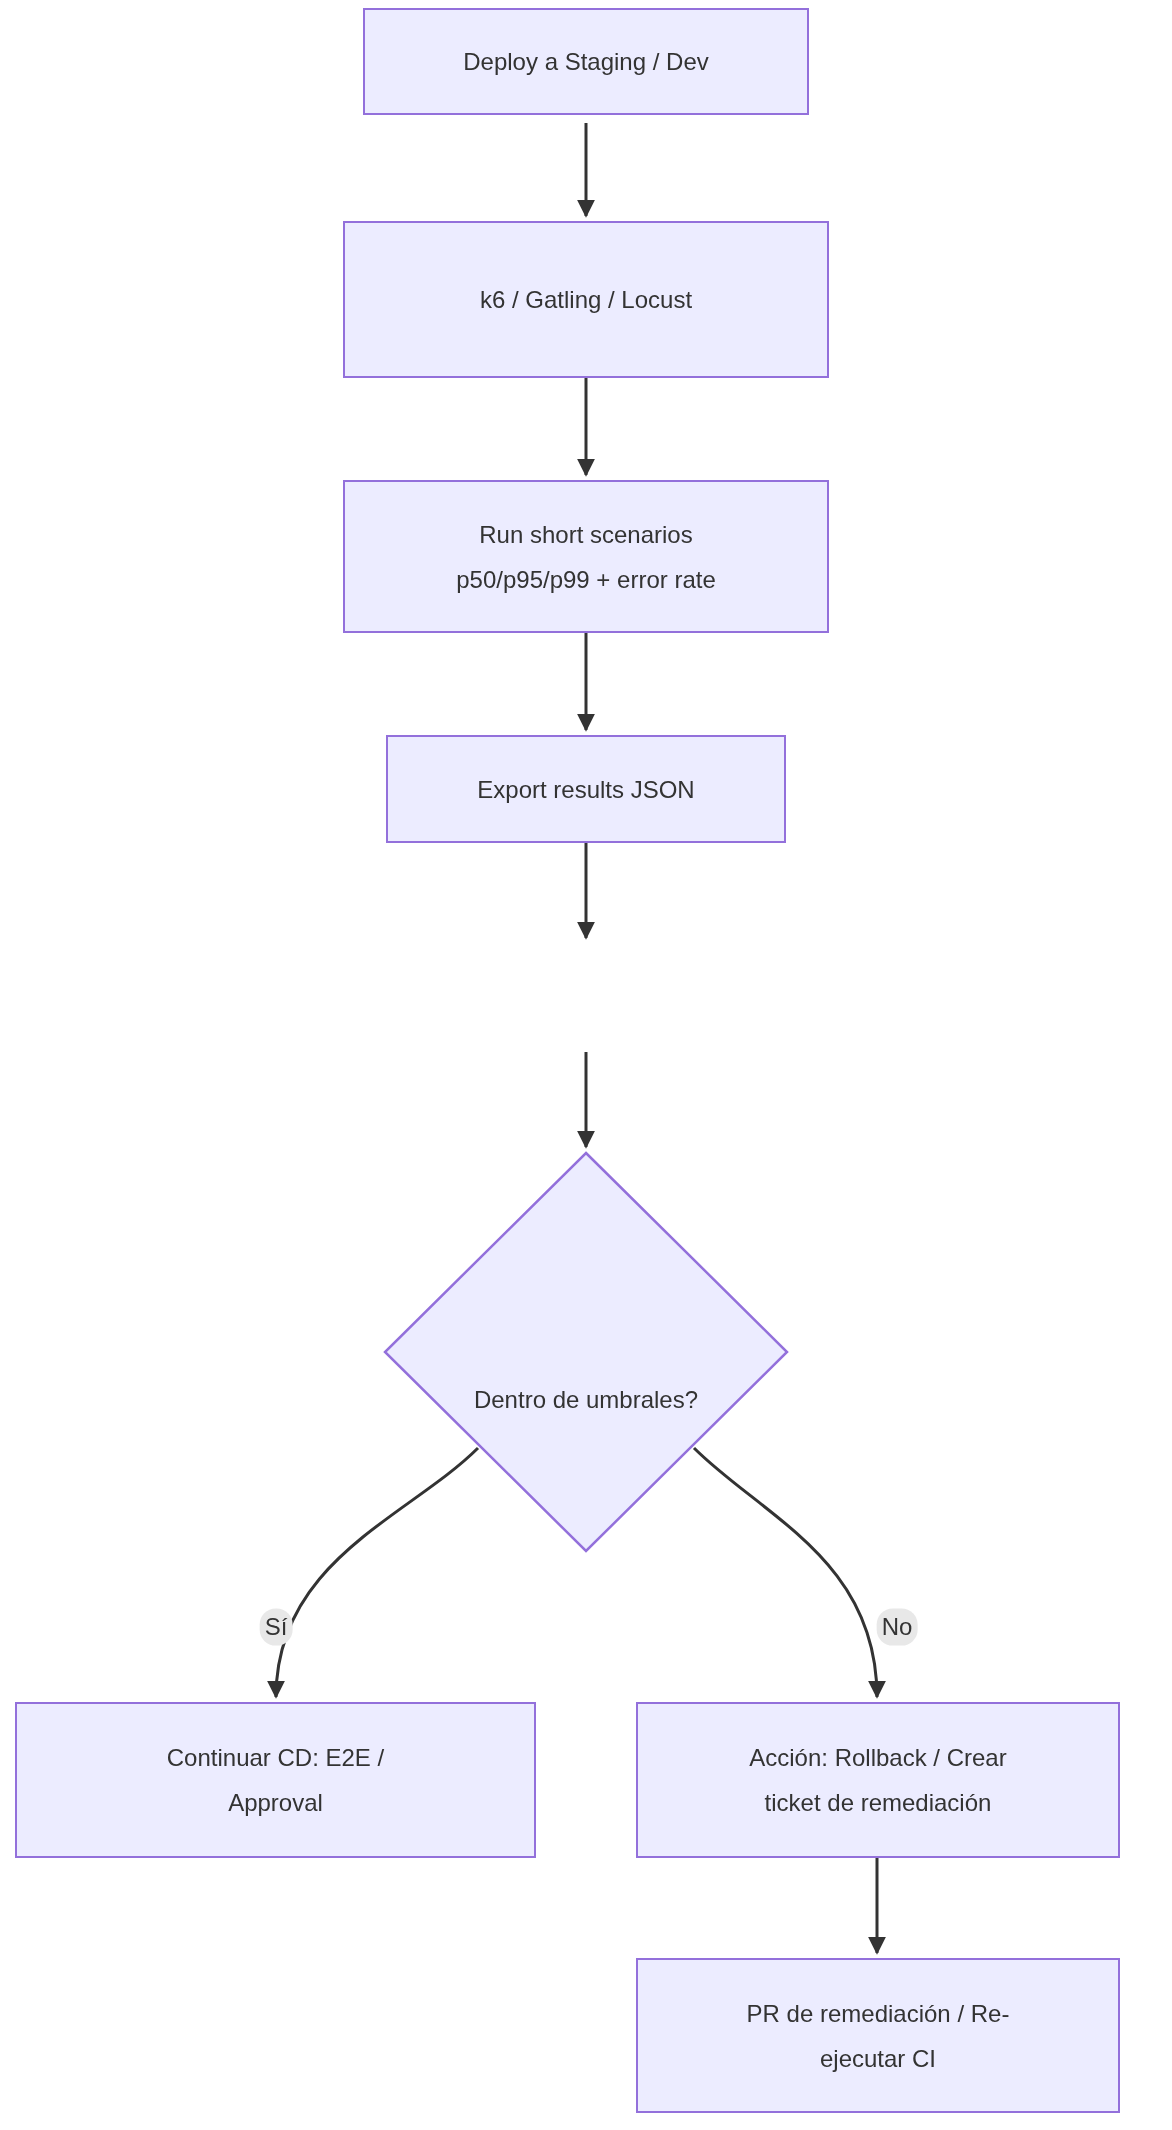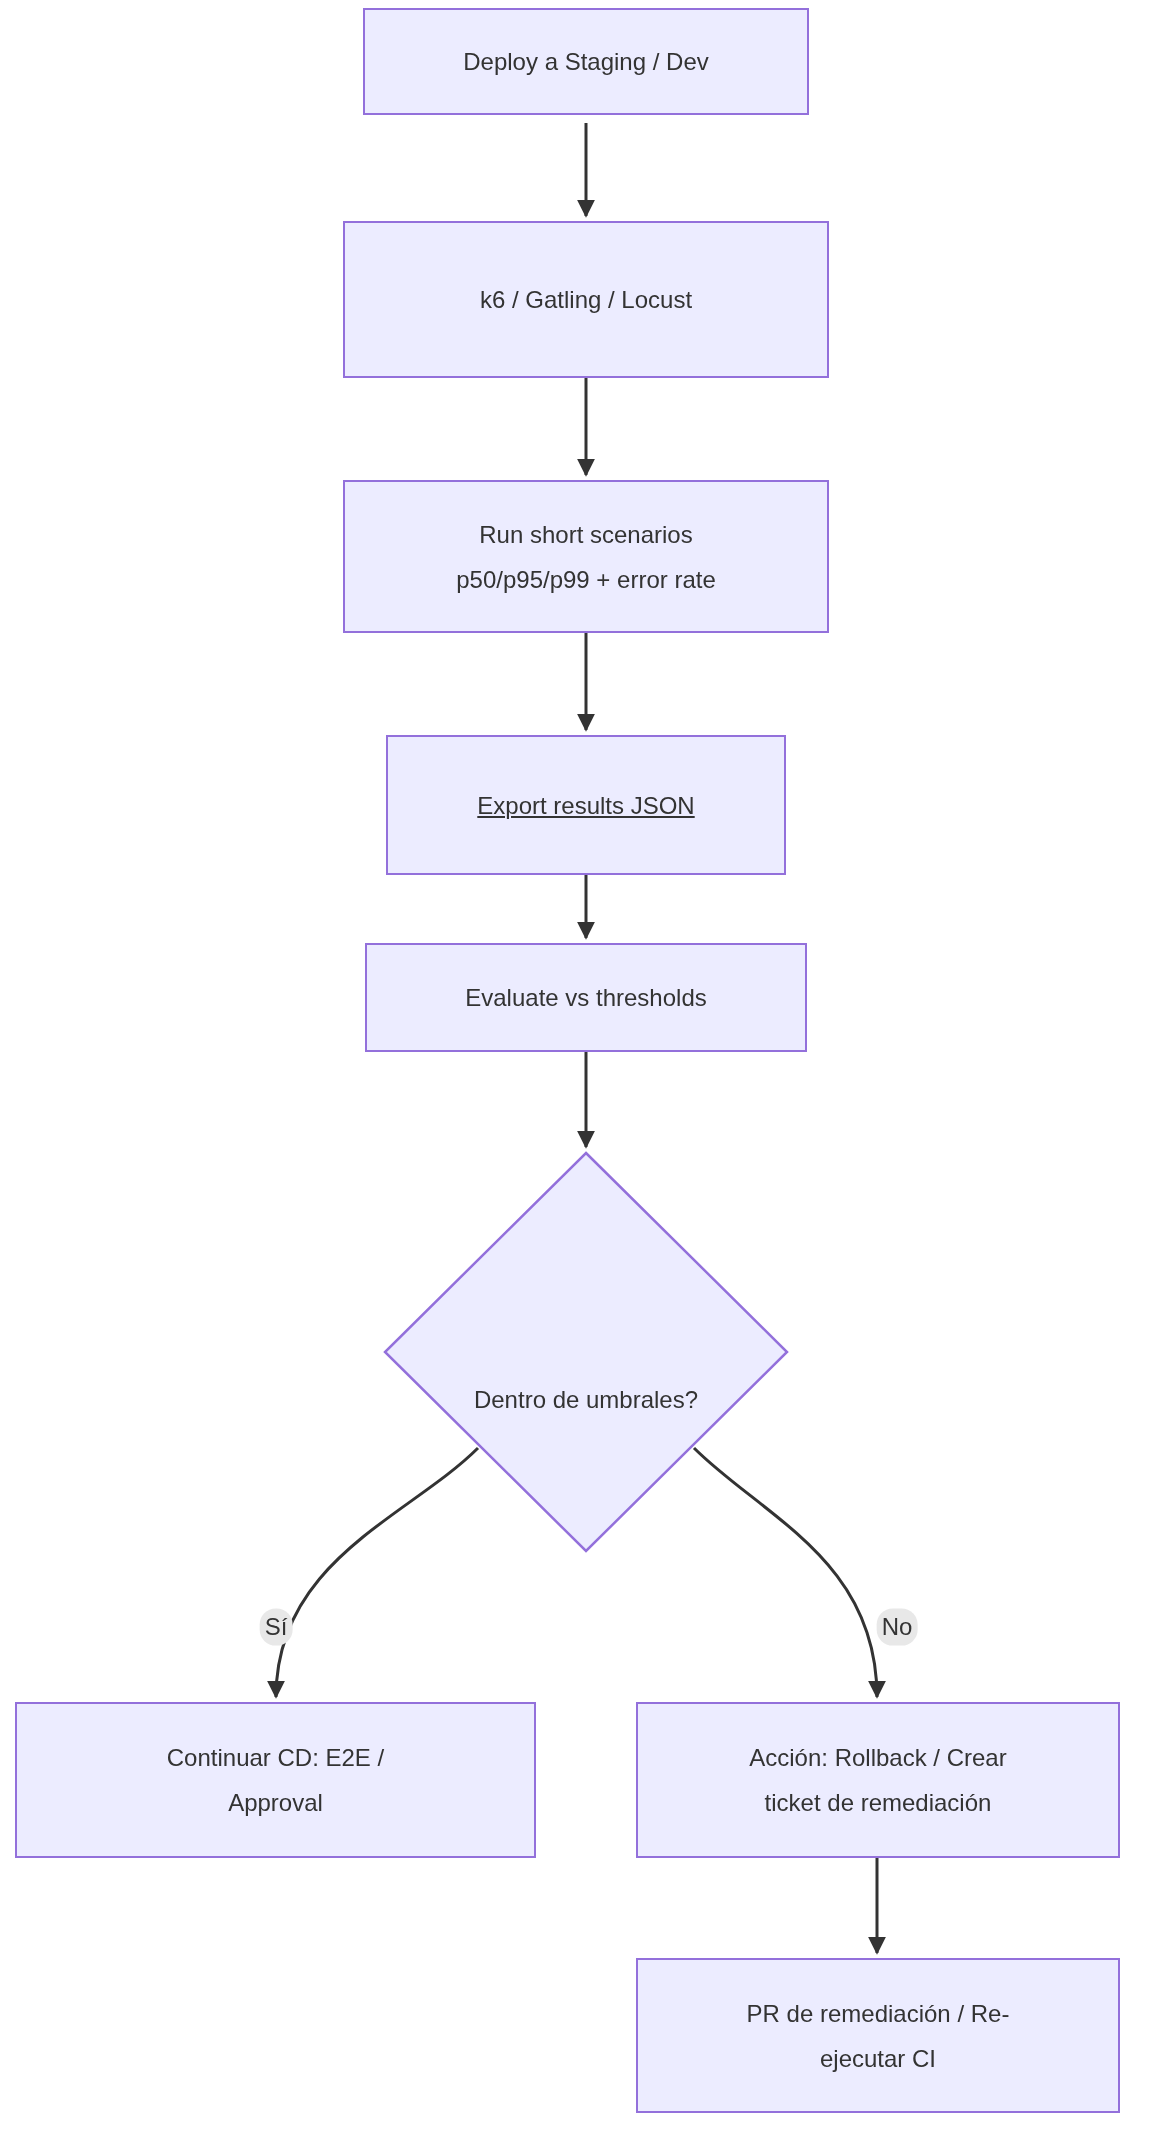--- a/index.html
+++ b/index.html
@@ -61,21 +61,21 @@
     font-size: 24px;
     line-height: 1.2;
     padding: 4px 5px;
     color: var(--text);
     border-radius: 16px;
   }
   
   #n-deploy     { left: 363px; top: 8px;   width: 446px; height: 107px; }
   #n-smoke      { left: 343px; top: 221px;  width: 486px; height: 157px; }
   #n-scenarios  { left: 343px; top: 480px;  width: 486px; height: 153px; }
-  #n-export     { left: 386px; top: 735px;  width: 400px; height: 140px; text-decoration: underline; }
+  #n-export     { left: 386px; top: 735px;  width: 400px; height: 108px; }
   #n-evaluate   { left: 365px; top: 943px;  width: 442px; height: 109px; }
   #n-decision   { left: 406px; top: 1349px; width: 360px; height: 100px; }
   #n-continuar  { left: 15px;  top: 1702px; width: 521px; height: 156px; }
   #n-rollback   { left: 636px; top: 1702px; width: 484px; height: 156px; }
   #n-pr         { left: 636px; top: 1958px; width: 484px; height: 155px; }
   #lbl-si { left: 276px; top: 1627px; }
   #lbl-no { left: 897px; top: 1627px; }
 </style>
 </head>
 <body>
@@ -111,23 +111,20 @@
 
   <div class="node" id="n-scenarios">
     <span class="line">Run short scenarios</span>
     <span class="line">p50/p95/p99 + error rate</span>
   </div>
 
   <div class="node" id="n-export">
     <span class="line">Export results JSON</span>
   </div>
 
-  <div class="node" id="n-evaluate">
-    <span class="line">Evaluate vs thresholds</span>
-  </div>
 
   <div class="node ghost" id="n-decision">
     <span class="line">Dentro de umbrales?</span>
   </div>
 
   <div class="node" id="n-continuar">
     <span class="line">Continuar CD: E2E /</span>
     <span class="line">Approval</span>
   </div>
 

